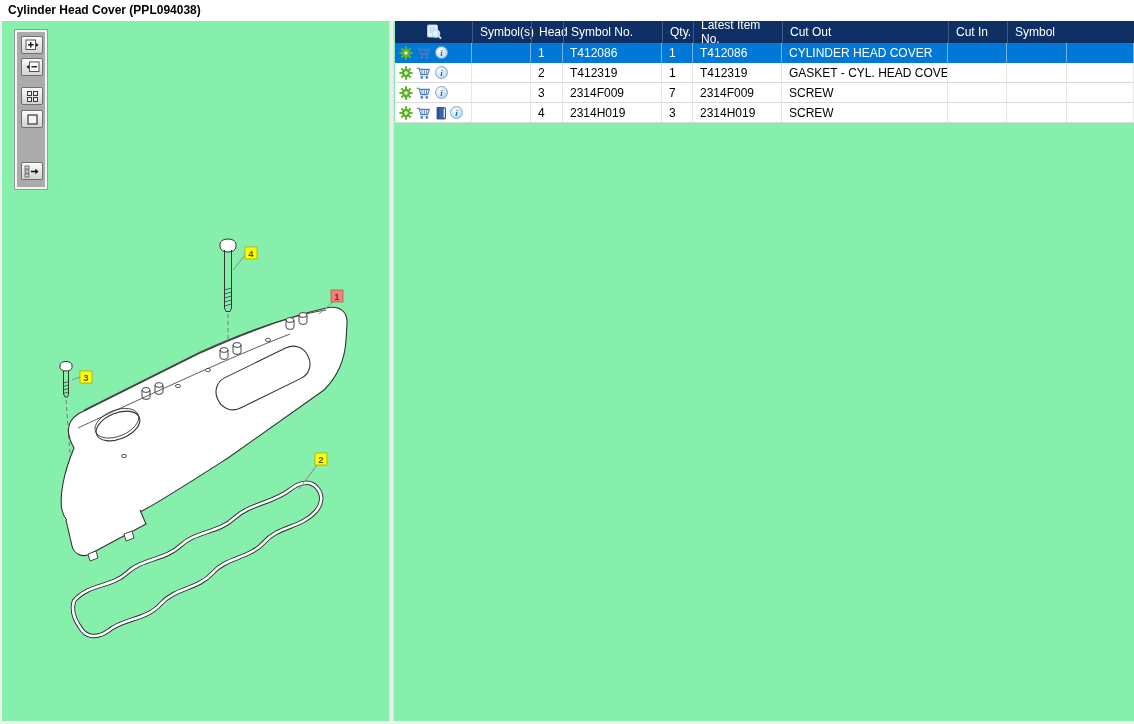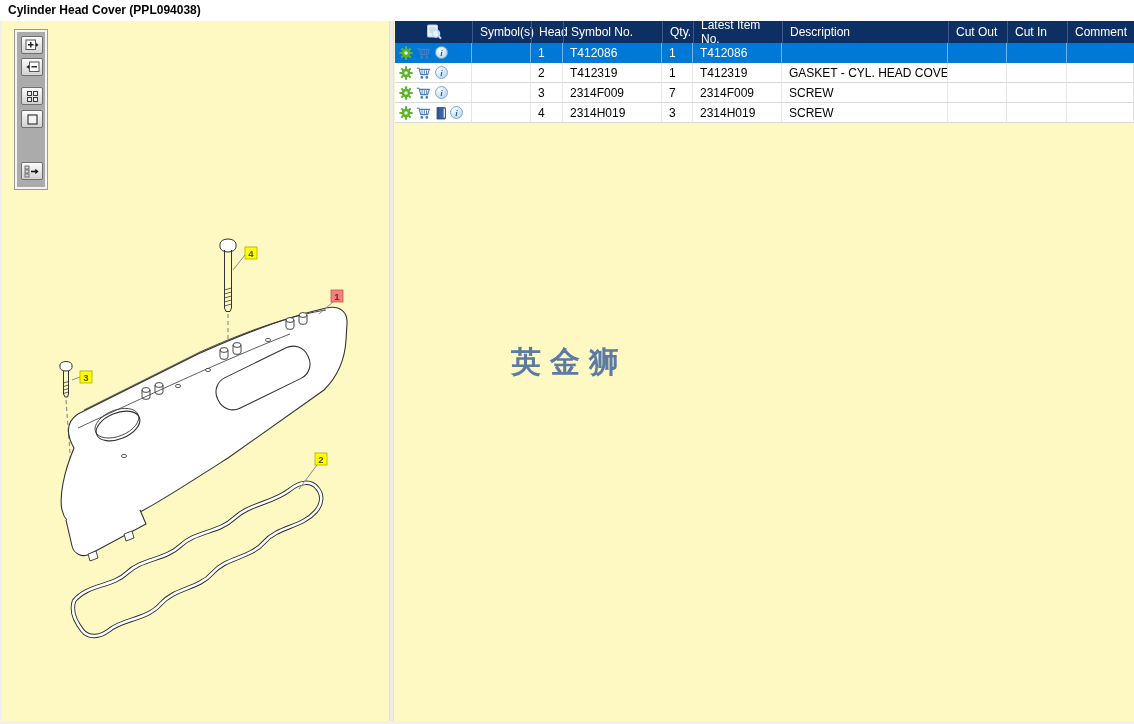--- a/index.html
+++ b/index.html
@@ -1,19 +1,19 @@
 <!DOCTYPE html>
 <html><head>
 <meta charset="utf-8">
 <style>
   * { margin:0; padding:0; box-sizing:border-box; }
   html,body { width:1134px; height:724px; overflow:hidden; }
   body { font-family:"Liberation Sans", sans-serif; background:#ffffff; position:relative; }
 
-  .app { position:absolute; inset:0; background:#fef9c3; }
+  .app { position:absolute; inset:0; background:#86efac; }
   .edge-left  { position:absolute; left:0; top:0; bottom:0; width:2px; background:#f0f0f0; }
   .edge-bottom{ position:absolute; left:0; right:0; bottom:0; height:3px; background:#f0f0f0; }
 
   
   .titlebar { position:absolute; left:0; top:0; width:100%; height:21px; background:#fff; }
   .titlebar .title { position:absolute; left:8px; top:3px; font-size:12px; font-weight:bold; color:#000; }
 
   
   .divider { position:absolute; left:389px; top:21px; width:5px; bottom:0; background:#ececec; border-left:1px solid #e0e0e0; border-right:1px solid #e0e0e0; }
 
@@ -187,41 +187,39 @@
       </g>
       <g>
         <rect x="217" y="19" width="12" height="12" fill="#ffff00" stroke="#b0a800" stroke-width="0.8"></rect>
         <text x="223" y="28.5" text-anchor="middle" font-size="9.5" font-weight="bold" fill="#555500">4</text>
       </g>
     </svg>
   </div>
 
   <div class="divider"></div>
 
-  <div class="watermark">英金狮</div>
 
   <div class="parts-table">
     <div class="tr thead">
       <div class="th">
         <svg width="18" height="16" viewBox="0 0 17 16">
           <rect x="2" y="1" width="10" height="12" rx="1" fill="#e9f3fb" stroke="#a9cbe8"></rect>
           <path d="M4 4h6M4 6h6M4 8h4" stroke="#a9cbe8" stroke-width="1" fill="none"></path>
           <circle cx="10.5" cy="9.5" r="3.6" fill="rgba(230,242,252,0.85)" stroke="#c3dcf0" stroke-width="1.4"></circle>
           <path d="M13 12 L15.6 14.6" stroke="#c3dcf0" stroke-width="2" fill="none"></path>
         </svg>
       </div>
       <div class="th">Symbol(s)</div>
       <div class="th">Head</div>
       <div class="th">Symbol No.</div>
       <div class="th">Qty.</div>
       <div class="th">Latest Item No.</div>
-      <div class="th">Description</div>
       <div class="th">Cut Out</div>
       <div class="th">Cut In</div>
-      <div class="th">Comment</div>
+      <div class="th">Symbol</div>
     </div>
 
     <div class="tr row selected">
       <div class="td c-actions">
         <span class="ic">
           <svg width="14" height="14" viewBox="0 0 16 16">
               <g fill="#5fb32b">
                 <circle cx="8" cy="8" r="4.8"></circle>
                 <rect x="6.8" y="0.4" width="2.4" height="3.2" rx="0.6"></rect>
                 <rect x="6.8" y="0.4" width="2.4" height="3.2" rx="0.6" transform="rotate(45 8 8)"></rect>
@@ -245,20 +243,21 @@
               <circle cx="10.8" cy="11.4" r="1.4" fill="#4a7dbf"></circle>
             </svg>
         </span>
         <span class="ic info-ic"></span>
       </div>
       <div class="td"></div>
       <div class="td">1</div>
       <div class="td">T412086</div>
       <div class="td">1</div>
       <div class="td">T412086</div>
+      <div class="td">CYLINDER HEAD COVER</div>
       <div class="td"></div>
       <div class="td"></div>
       <div class="td"></div>
     </div>
 
     <div class="tr row">
       <div class="td c-actions">
         <span class="ic">
           <svg width="14" height="14" viewBox="0 0 16 16">
               <g fill="#5fb32b">

